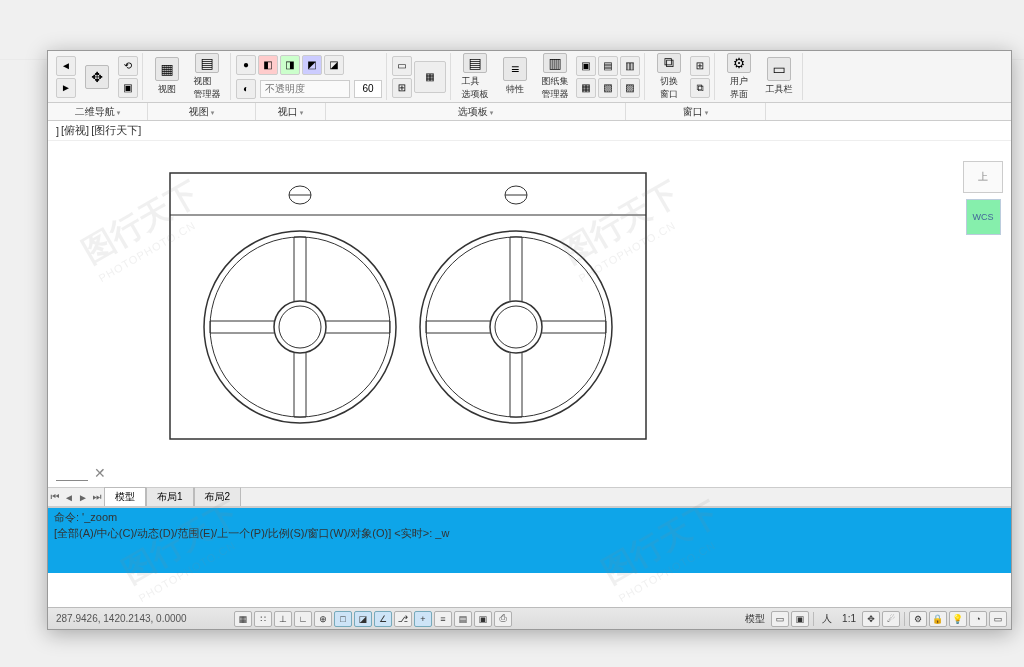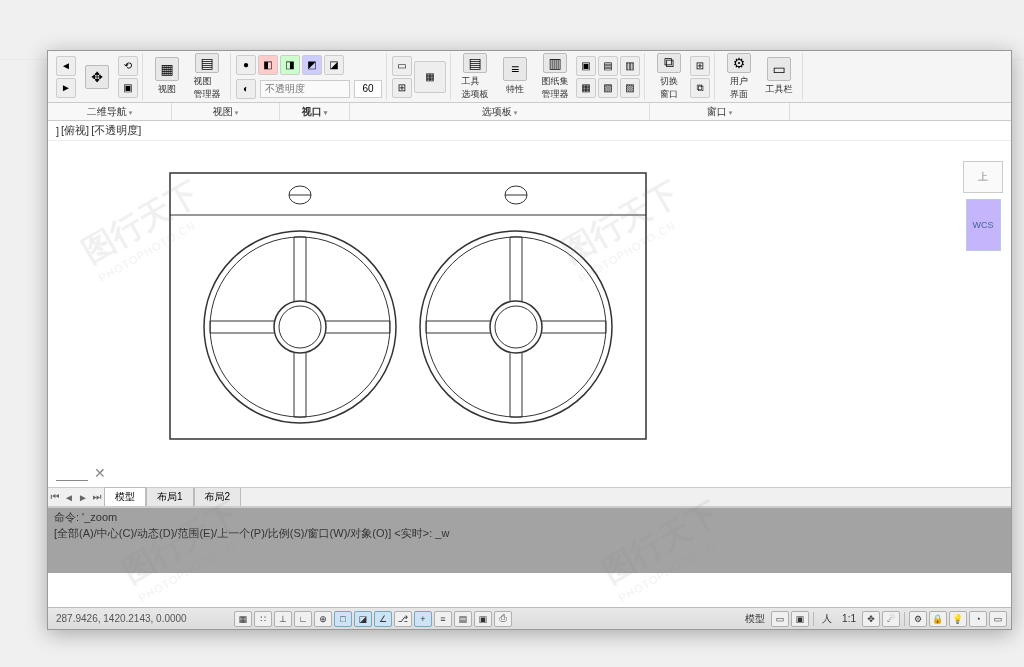--- a/index.html
+++ b/index.html
@@ -21,51 +21,51 @@
     .ribbon-small-col { display: flex; flex-direction: column; gap: 2px; }
     .ribbon-small-row { display: flex; gap: 2px; }
     .opacity-field { display: flex; align-items: center; gap: 4px; }
     .opacity-input { width: 90px; height: 18px; font-size: 10px; padding: 0 4px; border: 1px solid #ccc; background: #fafafa; color: #999; }
     .opacity-val { width: 28px; height: 18px; font-size: 10px; border: 1px solid #ccc; text-align: center; }
     
     
     .panel-labels { display: flex; background: #f8f8f8; border-bottom: 1px solid #ccc; height: 18px; font-size: 10px; color: #333; }
     .panel-label { text-align: center; border-right: 1px solid #ddd; padding: 2px 0; position: relative; }
     .panel-label::after { content: "▾"; font-size: 7px; margin-left: 2px; color: #888; }
-    .pl1 { width: 124px; } .pl2 { width: 108px; } .pl3 { width: 218px; } .pl4 { width: 70px; font-weight: bold; } .pl5 { width: 300px; } .pl6 { width: 140px; }
+    .pl1 { width: 100px; } .pl2 { width: 108px; } .pl3 { width: 218px; } .pl4 { width: 70px; } .pl5 { width: 300px; } .pl6 { width: 140px; }
     
     
     .viewport-header { display: flex; align-items: center; height: 20px; padding: 2px 8px; font-size: 11px; color: #333; background: #fff; border-bottom: 1px solid #eee; }
     .viewport-header span { margin-right: 2px; }
     .vp-controls-right { position: absolute; right: 4px; top: 92px; display: flex; gap: 2px; }
     .vp-mini { width: 14px; height: 14px; border: 1px solid #ccc; font-size: 9px; display: flex; align-items: center; justify-content: center; cursor: pointer; }
     
     
     .canvas-area { position: relative; background: #fff; height: 346px; overflow: hidden; }
     
     .viewcube-area { position: absolute; right: 8px; top: 20px; display: flex; flex-direction: column; gap: 6px; align-items: center; }
     .viewcube { width: 40px; height: 32px; border: 1px solid #ccc; display: flex; align-items: center; justify-content: center; font-size: 10px; color: #888; background: #fafafa; cursor: pointer; }
-    .wcs-badge { font-size: 9px; padding: 20px 6px; background: #c4b5fd; border: 1px solid #bcd; color: #469; cursor: pointer; text-align: right; }
+    .wcs-badge { font-size: 9px; padding: 12px 6px; background: #86efac; border: 1px solid #bcd; color: #469; cursor: pointer; text-align: right; }
     
     
     .stove { position: absolute; left: 120px; top: 30px; }
     .stove svg { display: block; }
     
     .ucs-icon { position: absolute; left: 8px; bottom: 6px; font-size: 18px; color: #888; font-family: monospace; display: flex; align-items: flex-end; }
     .ucs-x { display: inline-block; border-bottom: 1px solid #888; width: 32px; }
     .ucs-close { margin-left: 6px; font-size: 14px; cursor: pointer; }
     
     
     .layout-tabs { display: flex; align-items: center; height: 20px; background: #f0f0f0; border-top: 1px solid #ccc; border-bottom: 1px solid #ccc; font-size: 10px; }
     .lt-nav { width: 14px; text-align: center; cursor: pointer; color: #666; }
     .lt-tab { padding: 2px 10px; border: 1px solid #bbb; border-bottom: none; background: #fff; margin-top: -1px; cursor: pointer; }
     .lt-tab.inactive { background: #e8e8e8; border-top-color: #ccc; }
     
     
-    .command-area { background: #a3a3a3; border-top: 1px solid #ccc; height: 66px; padding: 2px 6px 0 6px; font-size: 11px; font-family: SimSun, monospace; color: #333; overflow: hidden; line-height: 1.45; }
+    .command-area { background: #0ea5e9; border-top: 1px solid #ccc; height: 66px; padding: 2px 6px 0 6px; font-size: 11px; font-family: SimSun, monospace; color: #333; overflow: hidden; line-height: 1.45; }
     .command-area .line { white-space: nowrap; }
     
     
     .status-bar { position: absolute; bottom: 0; left: 0; right: 0; height: 22px; background: linear-gradient(#e8e8e8,#dcdcdc); border-top: 1px solid #bbb; display: flex; align-items: center; font-size: 10px; color: #333; padding: 0 4px; gap: 2px; }
     .sb-coords { width: 180px; padding-left: 4px; color: #555; }
     .sb-btn { width: 18px; height: 16px; border: 1px solid #b0b0b0; background: #f0f0f0; cursor: pointer; display: flex; align-items: center; justify-content: center; font-size: 9px; border-radius: 2px; }
     .sb-btn.on { background: #cde4f7; border-color: #7ab; }
     .sb-sep { width: 1px; height: 14px; background: #bbb; margin: 0 2px; }
     .sb-text { padding: 0 4px; }
     .sb-spacer { flex: 1; }
@@ -187,21 +187,21 @@
     <div class="panel-label pl1">二维导航</div>
     <div class="panel-label pl2">视图</div>
     <div class="panel-label pl4">视口</div>
     <div class="panel-label pl5">选项板</div>
     <div class="panel-label pl6">窗口</div>
   </div>
 
   <div class="viewport-header">
     <span>]</span>
     <span>[俯视]</span>
-    <span>[不透明度]</span>
+    <span>[图行天下]</span>
   </div>
   <div class="vp-controls-right">
     <div class="vp-mini">—</div>
     <div class="vp-mini">❐</div>
   </div>
 
   <div class="canvas-area">
     <div class="viewcube-area">
       <div class="viewcube">上</div>
       <div class="wcs-badge">WCS</div>

